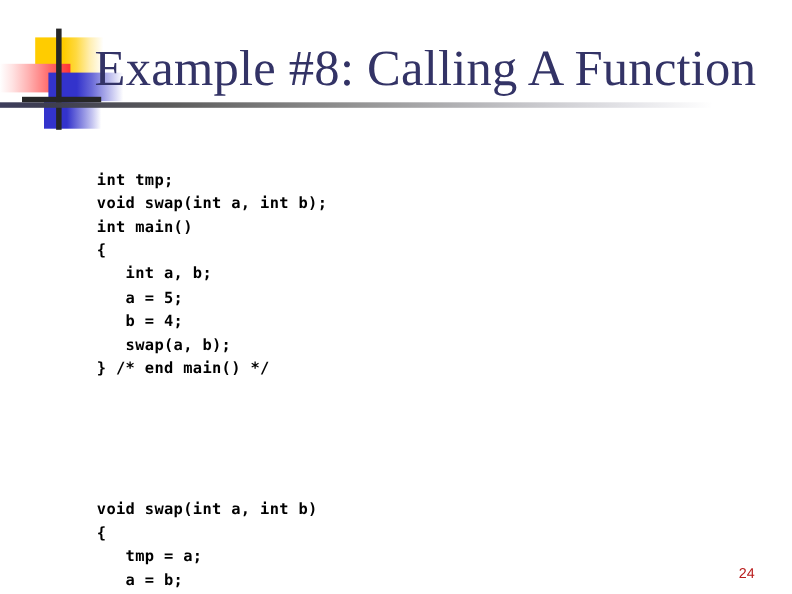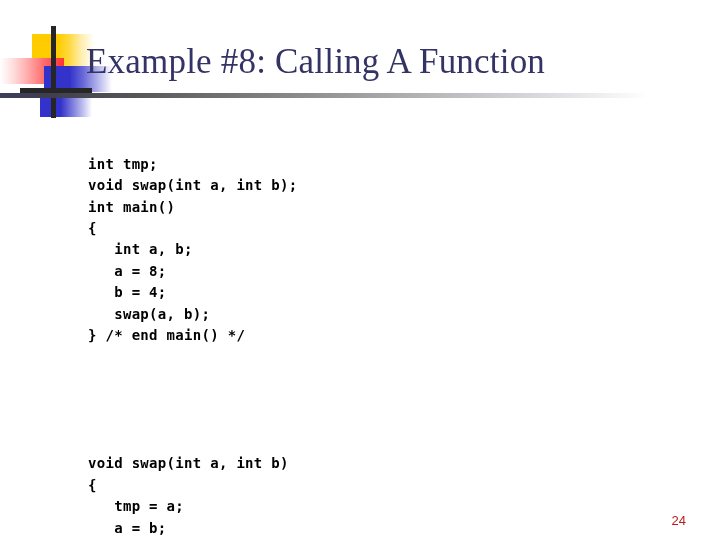--- a/index.html
+++ b/index.html
@@ -80,21 +80,21 @@
     background: #262626;
   }
 
   
   #title {
     position: absolute;
     left: 86px;
     top: 41px;
     width: 600px;
     font-family: "Liberation Serif", "DejaVu Serif", serif;
-    font-size: 35px;
+    font-size: 46px;
     line-height: 42px;
     color: #333366;
     letter-spacing: 0.2px;
     white-space: nowrap;
   }
 
   
   #title-rule {
     position: absolute;
     left: 0px;
@@ -147,21 +147,21 @@
 <div id="title">Example #8: Calling A Function</div>
 
 <div id="title-rule"></div>
 
 <div id="code">
   <div class="code-block">int tmp;
 void swap(int a, int b);
 int main()
 {
    int a, b;
-   a = 8;
+   a = 5;
    b = 4;
    swap(a, b);
 } /* end main() */</div>
   <div class="code-gap"></div>
   <div class="code-block">void swap(int a, int b)
 {
    tmp = a;
    a = b;
    b = tmp;
 } /* end swap() */</div>

